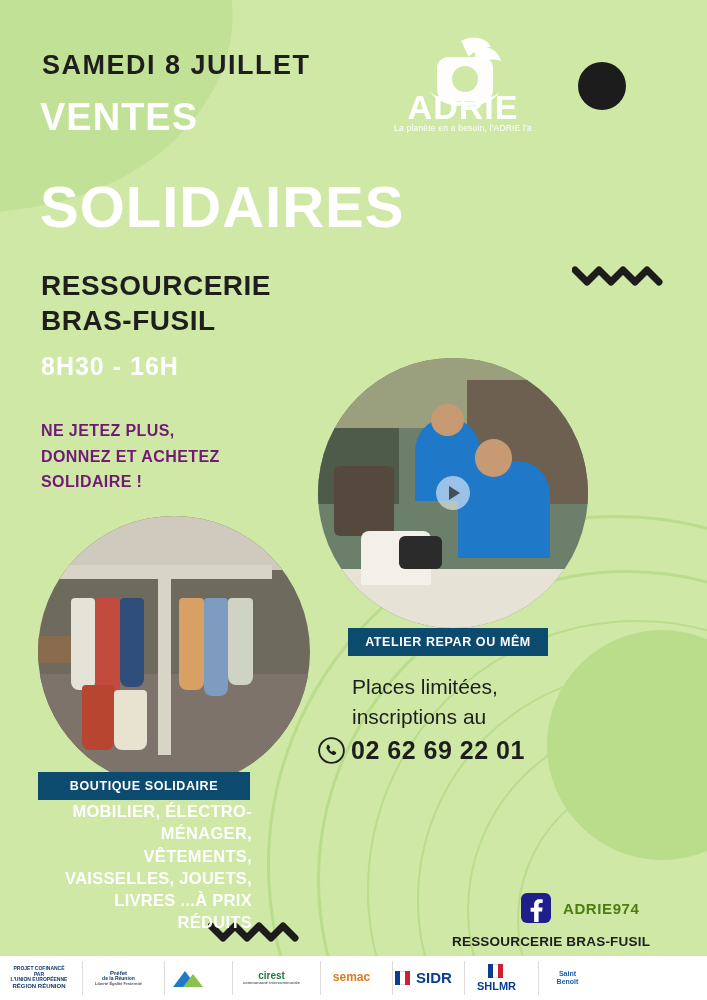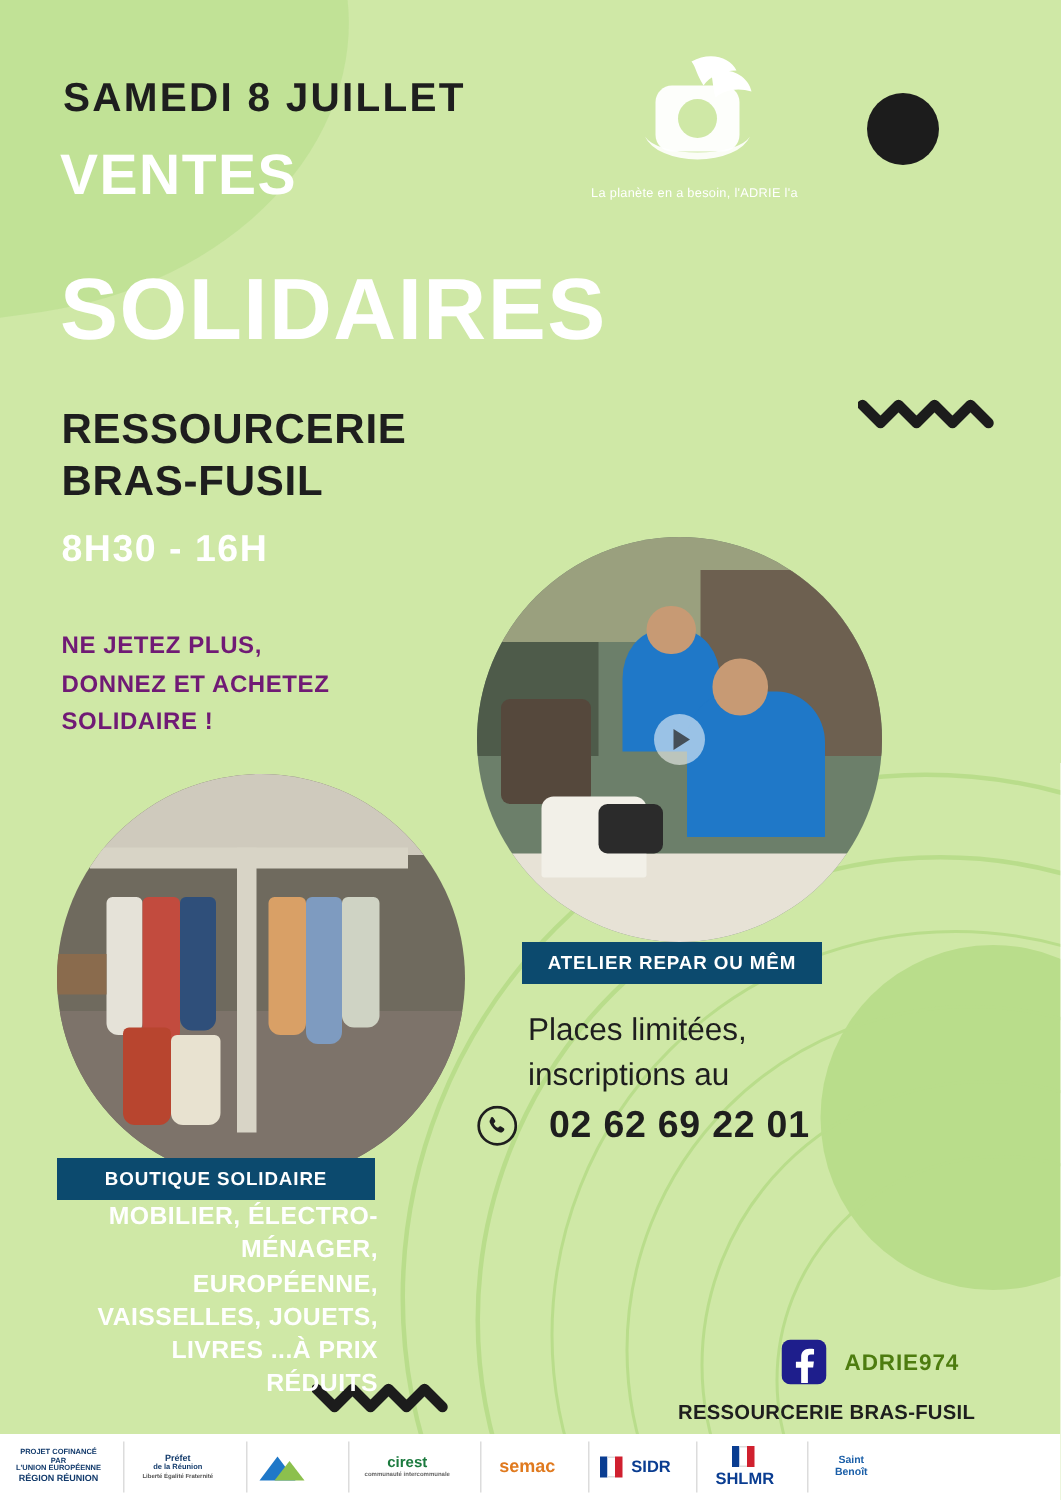--- a/index.html
+++ b/index.html
@@ -117,21 +117,21 @@
     text-align: right;
     font-size: 16.5px; font-weight: bold; color: #ffffff;
     line-height: 1.35; letter-spacing: .3px;
   }
   .places {
     position: absolute; top: 672px; left: 352px; width: 300px;
     font-size: 21px; color: #1e1e1e; line-height: 1.45;
   }
   .phone-row {
     position: absolute; top: 736px; left: 318px;
-    display: flex; align-items: center; gap: 21px;
+    display: flex; align-items: center; gap: 6px;
   }
   .phone-num { font-size: 25px; font-weight: bold; color: #1e1e1e; letter-spacing: .5px; }
   .fb-row {
     position: absolute; top: 893px; left: 521px;
     display: flex; align-items: center; gap: 12px;
   }
   .fb-handle { font-size: 15px; font-weight: bold; color: #4d7c0f; letter-spacing: .6px; }
   .address {
     position: absolute; top: 932px; left: 452px; width: 250px;
     font-size: 13.5px; font-weight: bold; color: #1e1e1e;
@@ -212,20 +212,21 @@
 
   <svg class="logo" viewBox="0 0 170 105">
     <g fill="#ffffff">
       <path d="M83 6 c12 -7 26 -3 30 6 c-9 0 -18 4 -22 10 c-5 -8 -5 -12 -8 -16z"></path>
       <path d="M96 13 c13 -4 25 3 27 13 c-9 -3 -19 -1 -24 4 c-2 -8 -2 -13 -3 -17z"></path>
       <path d="M70 22 c-6 0 -11 5 -11 11 v22 c0 6 5 11 11 11 h34 c6 0 11 -5 11 -11 v-22 c0 -6 -5 -11 -11 -11z" opacity="0.95"></path>
       <circle cx="87" cy="44" r="13" fill="#cfe8a6"></circle>
       <path d="M52 56 a36 20 0 0 0 70 0 a36 14 0 0 1 -70 0z" opacity="0.9"></path>
     </g>
   </svg>
+  <div class="logo-text">ADRIE</div>
   <div class="logo-tag">La planète en a besoin, l'ADRIE l'a</div>
 
   <div class="date">SAMEDI 8 JUILLET</div>
   <div class="title1">VENTES</div>
   <div class="title2">SOLIDAIRES</div>
   <div class="sub1">
     <div>RESSOURCERIE</div>
     <div>BRAS-FUSIL</div>
   </div>
   <div class="hours">8H30 - 16H</div>
@@ -269,21 +270,21 @@
       <div class="ph-cloth" style="left:70%;top:30%;width:9%;height:32%;background:#cfd3c4;"></div>
       <div class="ph-cloth" style="left:16%;top:62%;width:12%;height:24%;background:#b8452f;"></div>
       <div class="ph-cloth" style="left:28%;top:64%;width:12%;height:22%;background:#e8e2d0;"></div>
       <div class="ph-rail" style="left:0;top:44%;width:12%;height:10%;background:#8a6b4d;"></div>
     </div>
   </div>
   <div class="pill pill-boutique">BOUTIQUE  SOLIDAIRE</div>
   <div class="boutique-list">
     <div>MOBILIER, ÉLECTRO-</div>
     <div>MÉNAGER,</div>
-    <div>EUROPÉENNE,</div>
+    <div>VÊTEMENTS,</div>
     <div>VAISSELLES, JOUETS,</div>
     <div>LIVRES ...À PRIX</div>
     <div>RÉDUITS</div>
   </div>
 
   <div class="places">
     <div>Places limitées,</div>
     <div>inscriptions au</div>
   </div>
   <div class="phone-row">
@@ -339,21 +340,21 @@
     <div class="flogo sep" style="width:62px;">
       <div style="font-size:12px;color:#e07a1f;font-weight:bold;">semac</div>
     </div>
     <div class="flogo sep" style="width:62px;">
       <div style="display:flex;align-items:center;gap:3px;">
         <span class="tricolor">
             <i style="background:#0a3d91"></i>
             <i style="background:#ffffff;border-top:1px solid #ddd;border-bottom:1px solid #ddd;"></i>
             <i style="background:#d0202f"></i>
           </span>
-        <span style="font-size:11px;color:#0a3d91;font-weight:bold;">SIDR</span>
+        <span style="font-size:15px;color:#0a3d91;font-weight:bold;">SIDR</span>
       </div>
     </div>
     <div class="flogo sep" style="width:64px;justify-content:flex-end;">
       <div>
         <span class="tricolor">
             <i style="background:#0a3d91"></i>
             <i style="background:#ffffff;border-top:1px solid #ddd;border-bottom:1px solid #ddd;"></i>
             <i style="background:#d0202f"></i>
           </span>
         <span style="font-size:11px;color:#0a3d91;font-weight:bold;">SHLMR</span>

